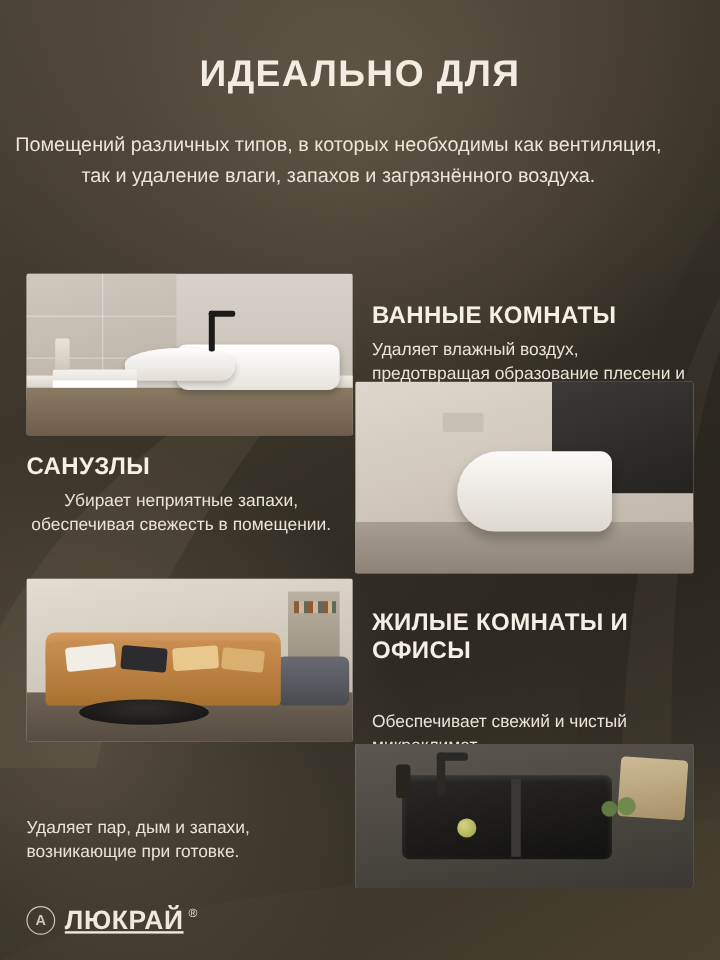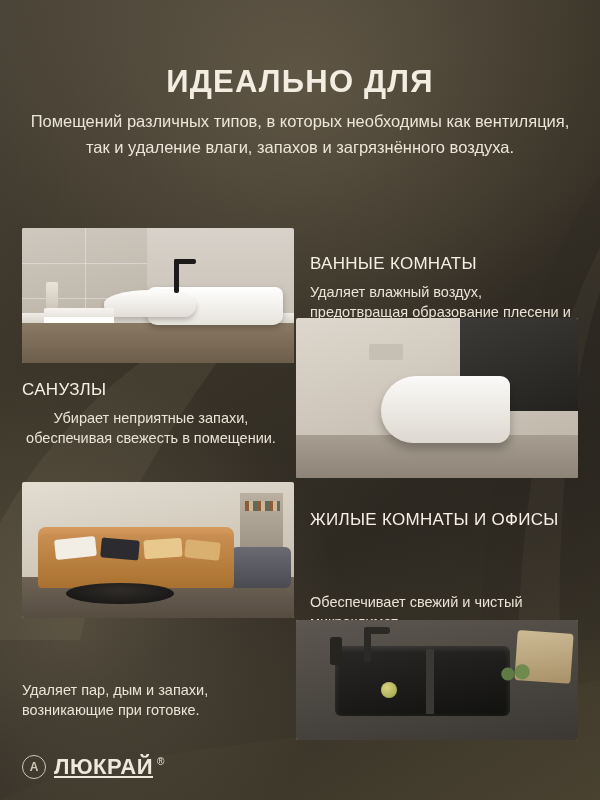--- a/index.html
+++ b/index.html
@@ -29,53 +29,53 @@
   
   .swoosh {
     position: absolute;
     pointer-events: none;
     opacity: .30;
   }
   .swoosh svg { display: block; }
 
   .title {
     position: absolute;
-    top: 64px;
+    top: 44px;
     left: 0;
     width: 600px;
     text-align: center;
     font-size: 31px;
     font-weight: bold;
     letter-spacing: 1.2px;
     color: #f2ece1;
     text-transform: uppercase;
   }
 
   .subtitle {
     position: absolute;
     top: 108px;
-    left: 30px;
+    left: 12px;
     width: 540px;
     text-align: center;
     font-size: 16.5px;
     line-height: 26px;
     color: #ece5d8;
   }
 
   
   .photo {
     position: absolute;
     overflow: hidden;
     border-radius: 2px;
   }
 
   .block-title {
     position: absolute;
-    font-size: 17px;
-    font-weight: normal;
+    font-size: 20px;
+    font-weight: bold;
     color: #f5efe4;
     text-transform: uppercase;
     line-height: 23px;
     letter-spacing: .3px;
   }
   .block-text {
     position: absolute;
     font-size: 14.5px;
     line-height: 20px;
     color: #eae3d6;

